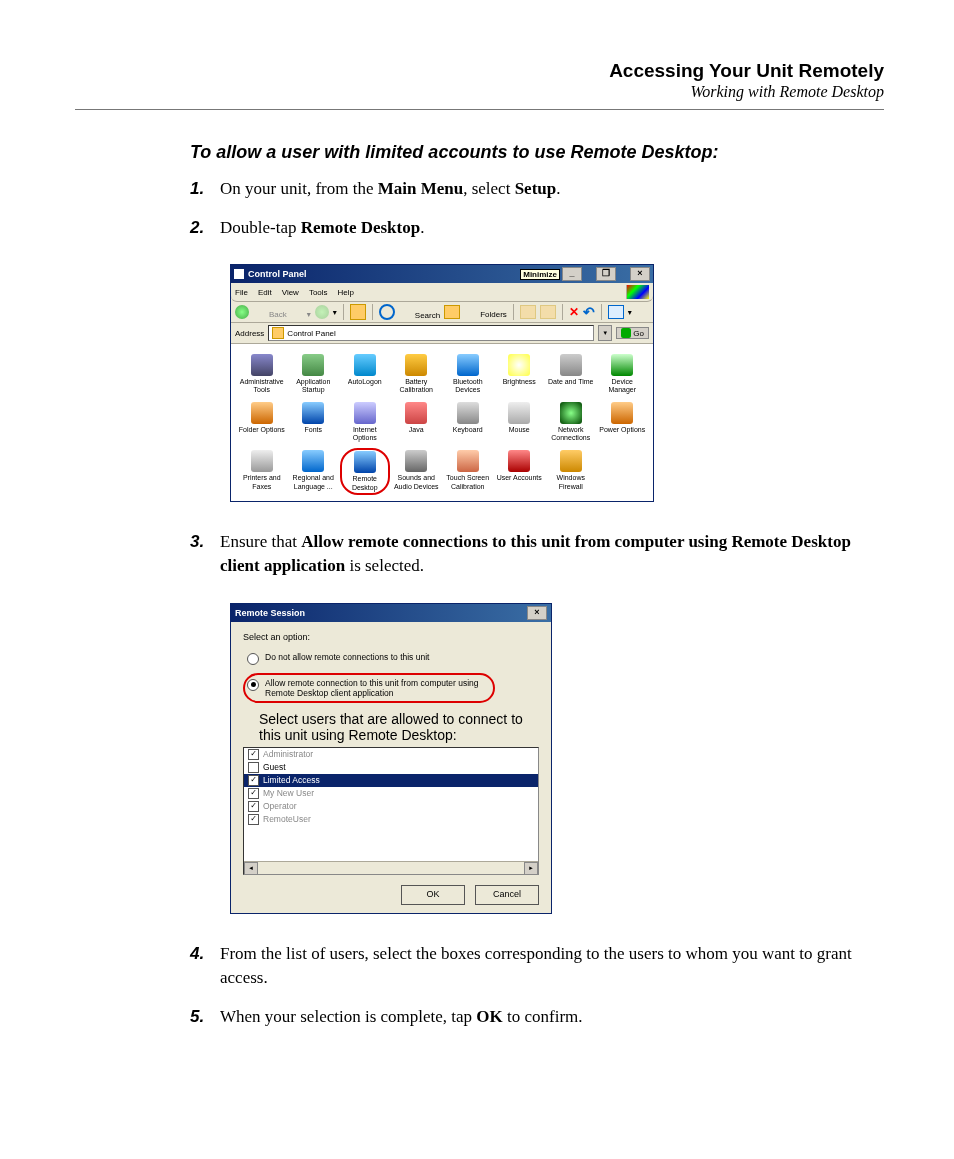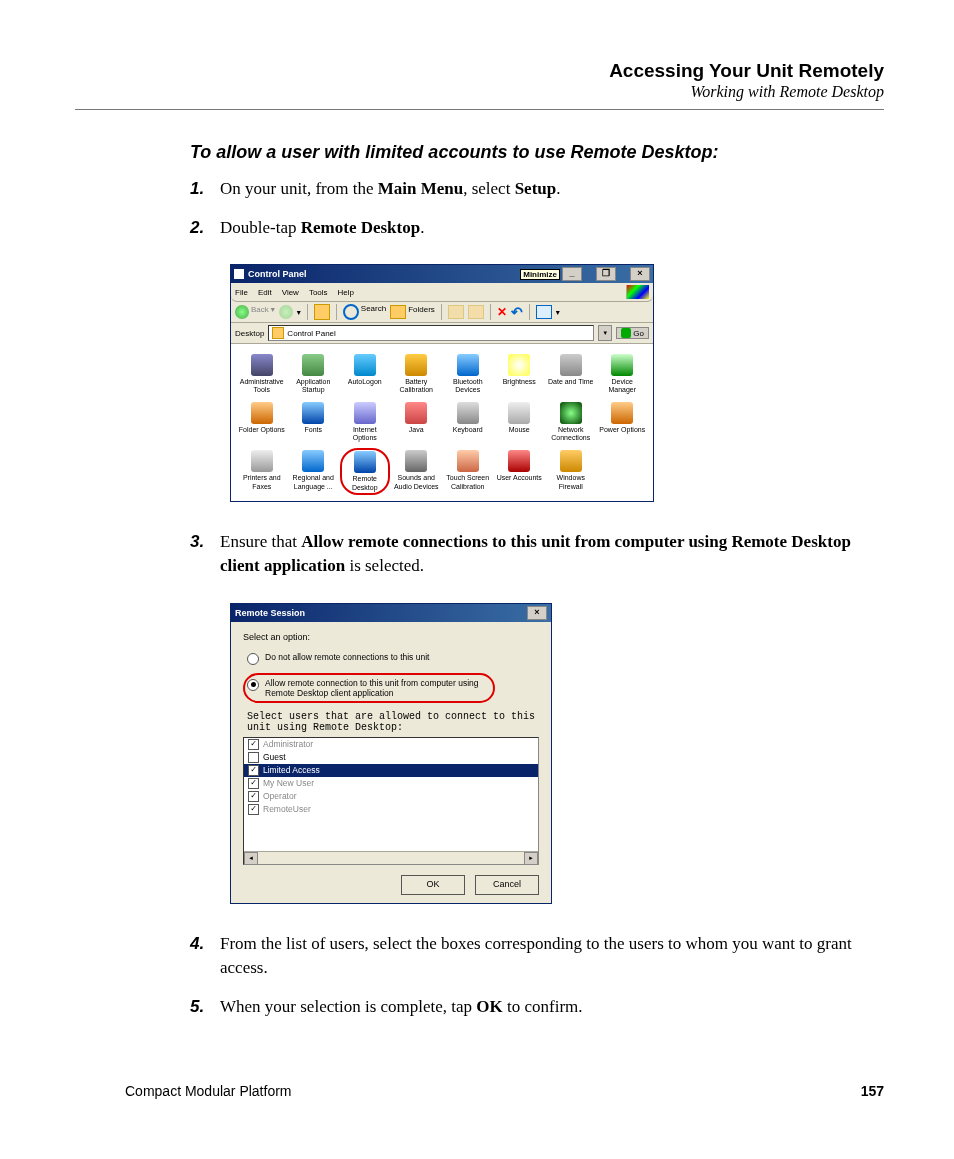--- a/index.html
+++ b/index.html
@@ -122,21 +122,21 @@
     padding-left: 4px;
   }
   .toolbar {
     background: #ece9d8;
     padding: 2px 4px;
     display: flex;
     gap: 4px;
     align-items: center;
     border-bottom: 1px solid #aca899;
   }
-  .tb-item { display: flex; align-items: flex-start; gap: 2px; color: #888; }
+  .tb-item { display: flex; align-items: flex-end; gap: 20px; color: #888; }
   .tb-item.active { color: #000; }
   .tb-icon {
     width: 14px; height: 14px; border-radius: 50%;
     display: inline-block;
   }
   .tb-back { background: radial-gradient(#8f8,#4a4); }
   .tb-fwd { background: radial-gradient(#8f8,#4a4); opacity:.4; }
   .tb-up { width:14px;height:14px;background:#fc6;border:1px solid #c90; }
   .tb-search{width:12px;height:12px;border:2px solid #06c;border-radius:50%;position:relative;}
   .tb-folders{width:14px;height:12px;background:#fc6;border:1px solid #c90;}
@@ -197,21 +197,21 @@
     color:#fff;padding:2px 4px;font-weight:bold;
     display:flex;align-items:center;
   }
   .dlg-title-text{flex:1;}
   .dlg-body{padding:10px 12px 8px 12px;}
   .dlg-prompt{margin-bottom:10px;font-size:9px;}
   .radio-row{display:flex;align-items:flex-start;gap:6px;margin:4px 0 8px 4px;font-size:8.5px;}
   .radio{width:10px;height:10px;border:1px solid #555;border-radius:50%;background:#fff;flex-shrink:0;margin-top:1px;display:flex;align-items:center;justify-content:center;}
   .radio.sel::after{content:"";width:5px;height:5px;background:#000;border-radius:50%;}
   .oval{border:2px solid #d00;border-radius:16px;padding:3px 8px 3px 2px;display:inline-flex;}
-  .dlg-sub{font-size:10px;margin:8px 0 4px 4px;font-family:Liberation Mono, monospace;}
+  .dlg-sub{font-size:14px;margin:8px 0 4px 16px;}
   .userlist{border:1px inset #888;background:#fff;height:126px;overflow:hidden;position:relative;}
   .user-row{display:flex;align-items:center;gap:4px;padding:1px 4px;font-size:8.5px;color:#888;}
   .user-row.sel{background:#0a246a;color:#fff;}
   .user-row.black{color:#000;}
   .chk{width:9px;height:9px;border:1px solid #555;background:#fff;flex-shrink:0;
     text-align:center;line-height:8px;font-size:8px;color:#000;}
   .chk.on::after{content:"✓";}
   .scroll-h{position:absolute;bottom:0;left:0;right:0;height:12px;background:#ece9d8;
     border-top:1px solid #aca899;display:flex;justify-content:space-between;}
   .scroll-btn{width:12px;height:11px;background:#d4d0c8;border:1px solid #888;
@@ -291,21 +291,21 @@
         <span class="tb-sep"></span>
         <span class="tb-folders" style="opacity:.4"></span>
         <span class="tb-folders" style="opacity:.4"></span>
         <span class="tb-sep"></span>
         <span class="tb-red">✕</span>
         <span class="tb-undo">↶</span>
         <span class="tb-sep"></span>
         <span class="tb-view"></span>▾
       </div>
       <div class="addressbar">
-        <span>Desktop</span>
+        <span>Address</span>
         <div class="addr-input">
           <span class="tb-up" style="width:10px;height:10px"></span>
           <span>Control Panel</span>
         </div>
         <div class="addr-drop">▾</div>
         <div class="go-btn">
           <span class="go-arrow"></span>
           <span>Go</span>
         </div>
       </div>
@@ -478,17 +478,13 @@
       <div class="step-text">From the list of users, select the boxes corresponding to the users to whom you want to grant access.</div>
     </div>
     <div class="step">
       <div class="step-num">5.</div>
       <div class="step-text">
         <span>When your selection is complete, tap </span><b>OK</b><span> to confirm.</span>
       </div>
     </div>
   </div>
 
-  <div class="footer">
-    <span>Compact Modular Platform</span>
-    <span class="pg">157</span>
-  </div>
 </div>
 
 </body></html>

